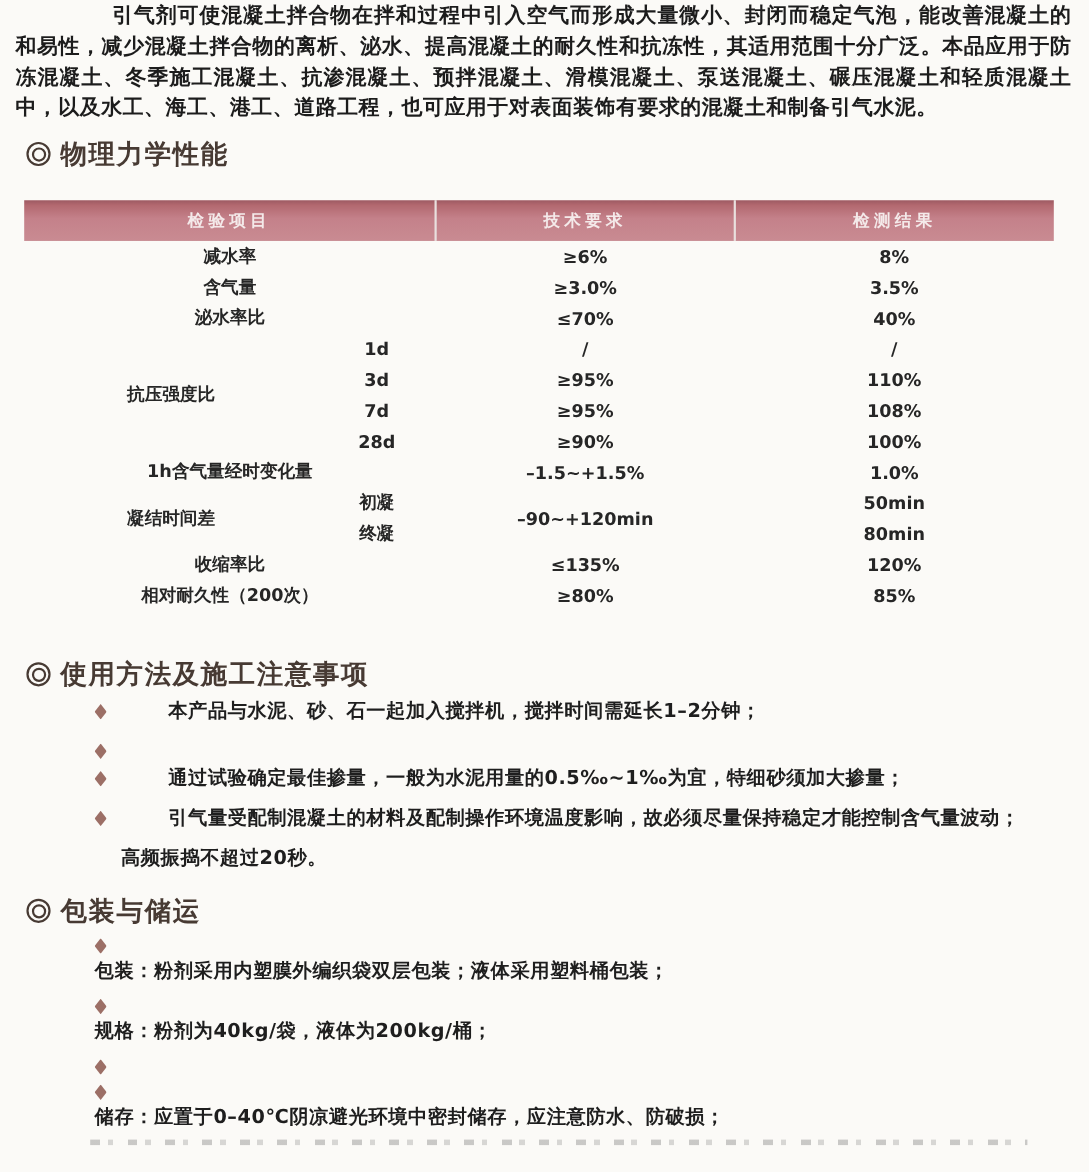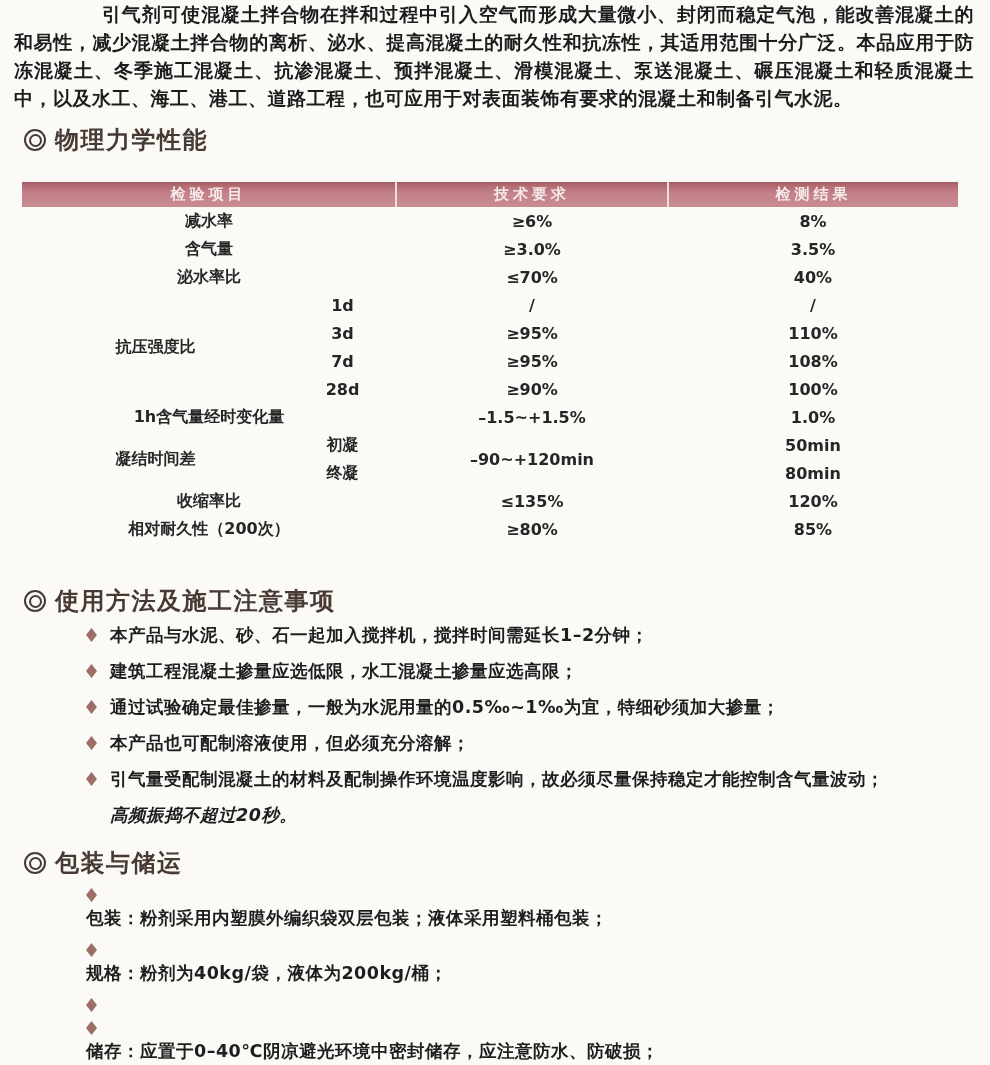--- a/index.html
+++ b/index.html
@@ -43,57 +43,56 @@
     content:""; position:absolute; inset:2.5px;
     border:2px solid #473a33; border-radius:50%;
   }
 
   
   table.spec {
     width:936px; margin:26px 0 0 22px;
     border-collapse:collapse; table-layout:fixed;
   }
   table.spec thead th {
-    height:25px; padding:0;
+    height:37px; padding:0;
     background:linear-gradient(180deg,#9c5a62 0%, #b2686f 12%, #c4818a 45%, #c98b92 100%);
     color:#f4eaea; font-size:15px; font-weight:600; letter-spacing:4px;
     border-left:2px solid #e9e0de;
   }
   table.spec thead th:first-child { border-left:none; }
   table.spec tbody td {
     height:28px; padding:0;
     text-align:center; vertical-align:middle;
     font-size:16px; font-weight:600; color:#262626;
   }
 
   
   ul.bullets { list-style:none; margin:0; padding:0; }
   ul.bullets li {
     display:flex; align-items:flex-start;
     margin:0 40px 0 86px;
     font-size:17.5px; font-weight:600; color:#1e1e1e;
     letter-spacing:0.5px;
   }
   .list-usage { margin-top:20px; }
-  .list-usage li { line-height:36px; }
+  .list-usage li { line-height:36px;gap:43px; }
   .list-pkg { margin-top:10px; }
   .list-pkg li { line-height:32px;flex-direction:column; }
   .diamond {
     width:11px; height:14px; flex:none;
     background:#9c6f66;
     clip-path:polygon(50% 0,100% 50%,50% 100%,0 50%);
     margin-right:13px;
   }
   .list-usage .diamond { margin-top:11px; }
   .list-pkg .diamond { margin-top:9px; }
   .cont-line {
     margin-left:110px; margin-right:40px;
     line-height:36px; font-size:17.5px; font-weight:600; color:#1e1e1e;
     letter-spacing:0.5px;
-    font-style:italic;
   }
 
   
   .clipped-remnant {
     margin:4px 0 0 82px;
     width:852px; height:5px;
     background:repeating-linear-gradient(90deg,
       rgba(70,70,70,.55) 0 9px, transparent 9px 16px,
       rgba(70,70,70,.4) 16px 21px, transparent 21px 34px);
     opacity:.5;
@@ -193,29 +192,24 @@
   <span>使用方法及施工注意事项</span>
 </div>
 
 <ul class="bullets list-usage">
   <li>
     <span class="diamond"></span>
     <span>本产品与水泥、砂、石一起加入搅拌机，搅拌时间需延长1–2分钟；</span>
   </li>
   <li>
     <span class="diamond"></span>
-    <span>建筑工程混凝土掺量应选低限，水工混凝土掺量应选高限；</span>
   </li>
   <li>
     <span class="diamond"></span>
     <span>通过试验确定最佳掺量，一般为水泥用量的0.5‰~1‰为宜，特细砂须加大掺量；</span>
-  </li>
-  <li>
-    <span class="diamond"></span>
-    <span>本产品也可配制溶液使用，但必须充分溶解；</span>
   </li>
   <li>
     <span class="diamond"></span>
     <span>引气量受配制混凝土的材料及配制操作环境温度影响，故必须尽量保持稳定才能控制含气量波动；</span>
   </li>
 </ul>
 <div class="cont-line">高频振捣不超过20秒。</div>
 
 <div class="section-title s3">
   <span class="ring"></span>

